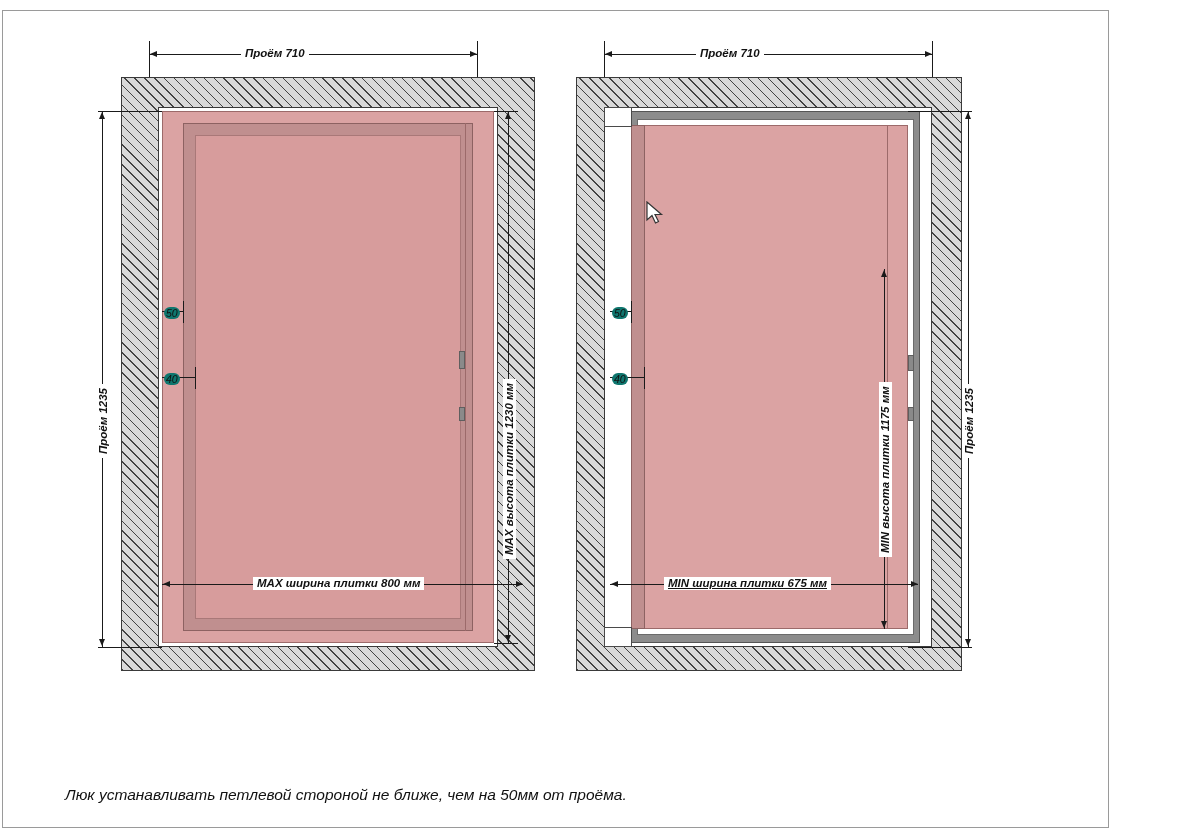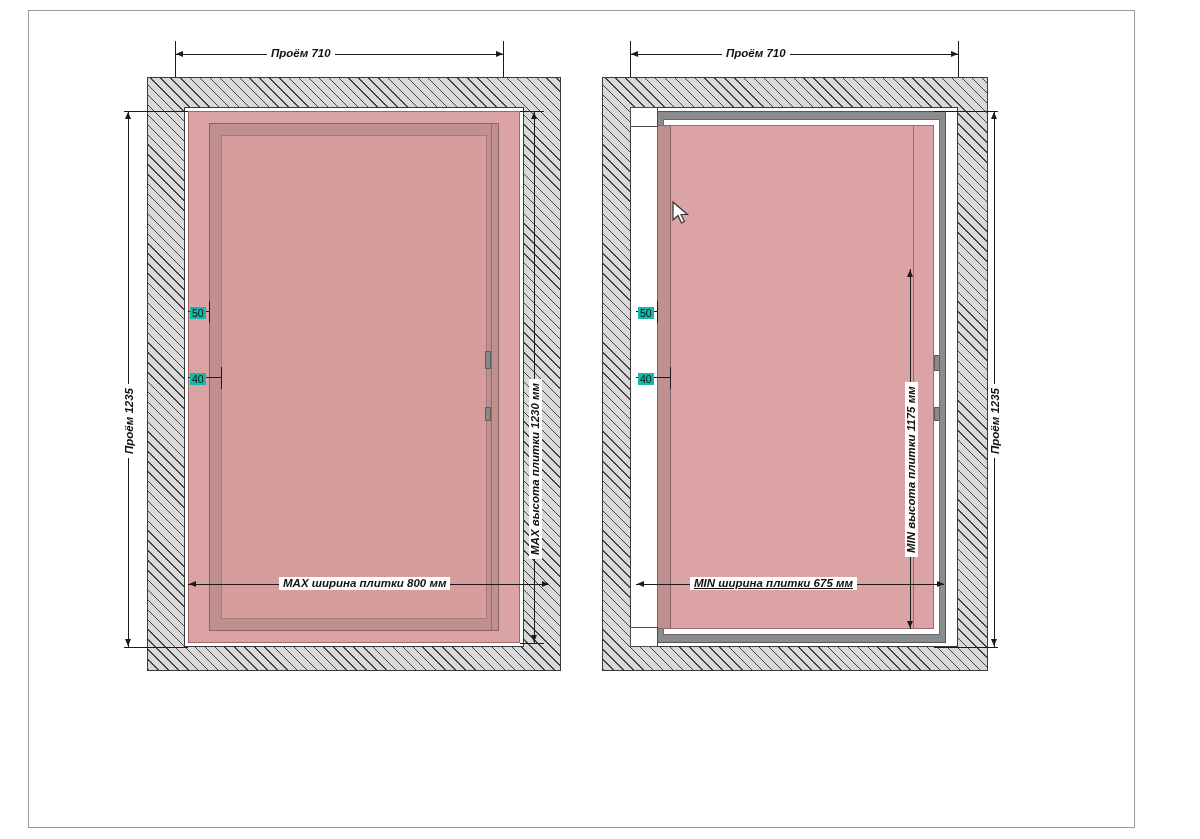--- a/index.html
+++ b/index.html
@@ -12,21 +12,21 @@
   }
   #page {
     position: relative;
     width: 1200px;
     height: 839px;
     background: #ffffff;
     overflow: hidden;
   }
   .frame {
     position: absolute;
-    left: 28px;
+    left: 2px;
     top: 10px;
     width: 1107px;
     height: 818px;
     border: 1px solid #9a9a9a;
     box-sizing: border-box;
     background: #ffffff;
     padding-left: 40px;
   }
 
   
@@ -150,26 +150,28 @@
     white-space: nowrap;
     line-height: 13px;
   }
   .dim-label.vertical {
     transform-origin: left top;
     transform: rotate(-90deg);
   }
   .small-label {
     position: absolute;
     font-family: "Liberation Sans", sans-serif;
+    font-style: italic;
     font-size: 10.5px;
     color: #111;
-    background: #14b8a6;
+    background: #0f766e;
     white-space: nowrap;
     line-height: 12px;
     padding: 0 2px;
+    border-radius: 6px;
   }
   .note {
     position: absolute;
     font-family: "Liberation Sans", sans-serif;
     font-style: italic;
     font-size: 15.5px;
     color: #111;
     white-space: nowrap;
   }
   
@@ -271,19 +273,20 @@
     <div class="dimline-v" style="left:965px; top:100px; height:536px;"></div>
     <div class="arrow arrow-up" style="left:962px; top:101px;"></div>
     <div class="arrow arrow-down" style="left:962px; top:628px;"></div>
     <div class="dim-label vertical" style="left: 960px; top: 447px;">Проём 1235</div>
 
     <div class="dimline-h" style="left:607px; top:573px; width:308px;"></div>
     <div class="arrow arrow-left" style="left:608px; top:570px;"></div>
     <div class="arrow arrow-right" style="left:908px; top:570px;"></div>
     <div class="dim-label" style="left:661px; top:566px;text-decoration:underline;">MIN ширина плитки 675 мм</div>
 
+    <div class="note" style="left:62px; top:775px;">Люк устанавливать петлевой стороной не ближе, чем на 50мм от проёма.</div>
 
     <svg class="cursor" style="left:643px; top:190px;" viewBox="0 0 18 24">
       <polygon points="1,1 1,19 6,14.5 9.5,22 12.5,20.5 9,13.5 15.5,13.5" fill="#ffffff" stroke="#333333" stroke-width="1.2"></polygon>
     </svg>
 
   </div>
 </div>
 
 </body></html>

